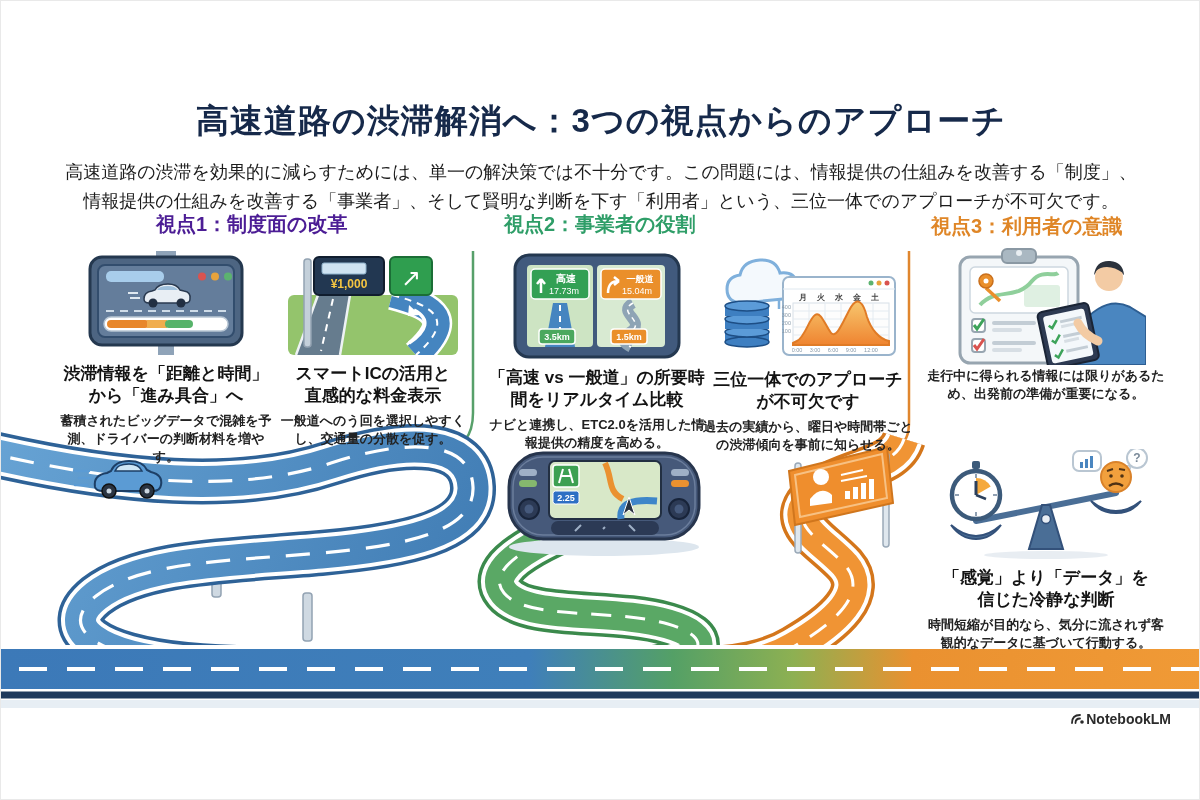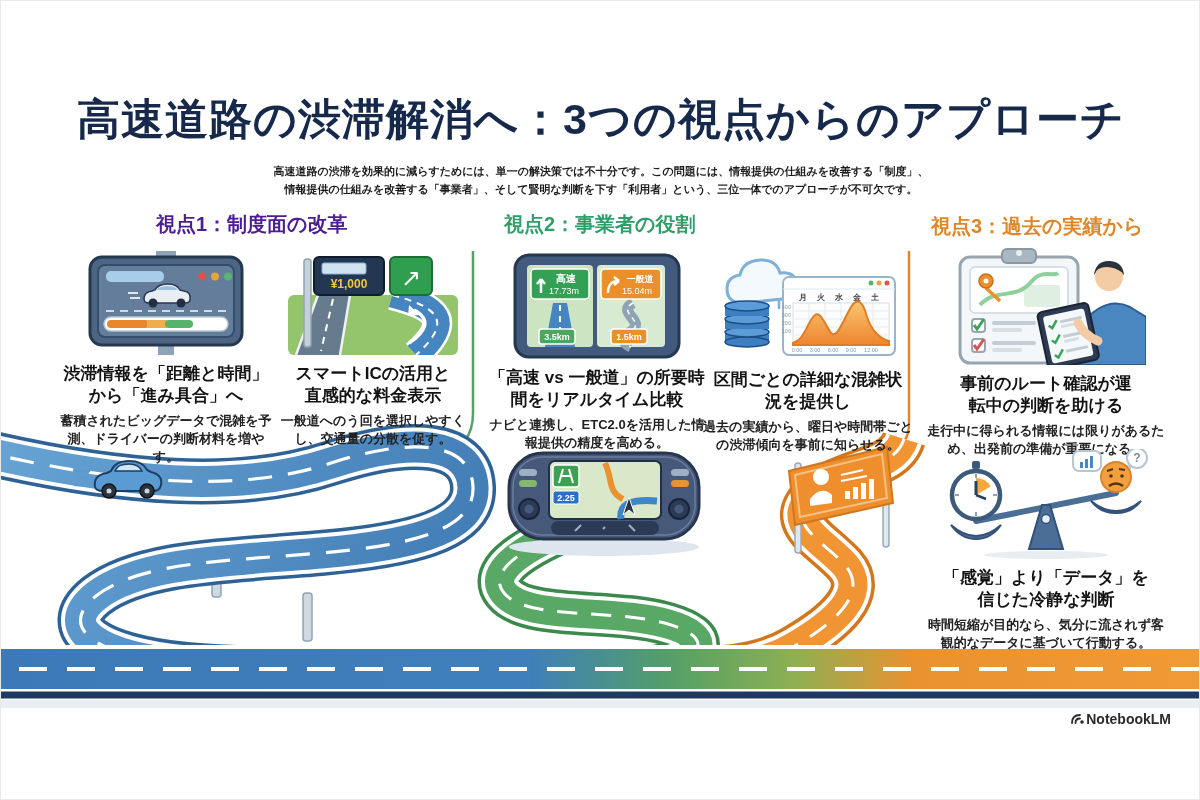--- a/index.html
+++ b/index.html
@@ -3,22 +3,22 @@
 <meta charset="utf-8">
 <style>
   html,body{margin:0;padding:0;background:#ffffff;}
   .canvas{
     position:relative;width:1200px;height:800px;overflow:hidden;
     background:#ffffff;border:1px solid #e9e9e9;box-sizing:border-box;
     font-family:"Liberation Sans","DejaVu Sans",sans-serif;
   }
   .abs{position:absolute;}
   .hdr{left:0;top:90px;width:1200px;text-align:center;z-index:3;}
-  .title{font-size:43px;font-weight:800;color:#16294a;letter-spacing:1px;margin:0;}
-  .subtitle{margin:14px 0 0 0;font-size:11px;font-weight:700;color:#1c1c1c;line-height:1.6;}
+  .title{font-size:33px;font-weight:800;color:#16294a;letter-spacing:1px;margin:8px;}
+  .subtitle{margin:14px 0 0 0;font-size:18px;font-weight:400;color:#1c1c1c;line-height:1.6;}
   .sec-h{font-size:20px;font-weight:800;z-index:3;white-space:nowrap;}
   .card{z-index:3;text-align:center;}
   .icon-box{display:flex;align-items:flex-end;justify-content:center;}
   .card h3{margin:8px auto 4px auto;font-size:17px;font-weight:800;color:#131313;line-height:1.32;}
   .card p{margin:2px auto 0 auto;font-size:13px;font-weight:700;color:#222;line-height:1.4;}
   .roads{left:0;top:0;z-index:1;}
   .brand{right:28px;bottom:72px;z-index:4;display:flex;align-items:center;gap:0;
          font-size:14px;font-weight:700;color:#2b2b2b;}
 </style>
 </head>
@@ -29,21 +29,21 @@
   <div class="abs hdr">
     <h1 class="title">高速道路の渋滞解消へ：3つの視点からのアプローチ</h1>
     <p class="subtitle">
       <span>高速道路の渋滞を効果的に減らすためには、単一の解決策では不十分です。この問題には、情報提供の仕組みを改善する「制度」、</span><br>
       <span>情報提供の仕組みを改善する「事業者」、そして賢明な判断を下す「利用者」という、三位一体でのアプローチが不可欠です。</span>
     </p>
   </div>
 
   <div class="abs sec-h" style="left:155px;top:210px;color:#4c1d95;">視点1：制度面の改革</div>
   <div class="abs sec-h" style="left:503px;top:210px;color:#2f9e68;">視点2：事業者の役割</div>
-  <div class="abs sec-h" style="left:930px;top:212px;color:#df8627;">視点3：過去の実績から</div>
+  <div class="abs sec-h" style="left:930px;top:212px;color:#df8627;">視点3：利用者の意識</div>
 
   <svg class="abs roads" width="1200" height="800" viewBox="0 0 1200 800">
     <defs>
       <linearGradient id="gradBottom" x1="0" y1="0" x2="1200" y2="0" gradientUnits="userSpaceOnUse">
         <stop offset="0" stop-color="#3c79b8"></stop>
           <stop offset="0.44" stop-color="#3f7fba"></stop>
         <stop offset="0.56" stop-color="#54a066"></stop>
           <stop offset="0.66" stop-color="#8db052"></stop>
         <stop offset="0.76" stop-color="#ea9130"></stop>
           <stop offset="1" stop-color="#f09a36"></stop>
@@ -284,21 +284,21 @@
         <path d="M80 94 L84 92 C 92 88 96 70 102 66 C 108 62 112 76 118 84 C 124 90 130 72 138 58 C 144 48 150 52 154 68 C 158 80 166 90 176 92 L176 96 L80 96 Z" fill="url(#gradArea)" stroke="#e07b26" stroke-width="2"></path>
         <g font-size="5.5" fill="#8899a8" text-anchor="middle">
           <text x="84" y="103">0:00</text>
           <text x="102" y="103">3:00</text>
           <text x="120" y="103">6:00</text>
           <text x="138" y="103">9:00</text>
           <text x="158" y="103">12:00</text>
         </g>
       </svg>
     </div>
-    <h3 style="max-width:198px;">区間ごとの詳細な混雑状況を提供し</h3>
+    <h3 style="max-width:198px;">三位一体でのアプローチが不可欠です</h3>
     <p style="max-width:214px;text-align:center;">過去の実績から、曜日や時間帯ごとの渋滞傾向を事前に知らせる。</p>
   </div>
 
   <div class="abs card" style="left:925px;top:246px;width:240px;">
     <div class="icon-box" style="height:118px;">
       <svg width="200" height="118" viewBox="0 0 200 118">
         <rect x="14" y="10" width="118" height="106" rx="10" fill="#f4f7f9" stroke="#97a5b0" stroke-width="3"></rect>
         <rect x="56" y="2" width="34" height="14" rx="5" fill="#aab8c2" stroke="#8a98a3" stroke-width="2"></rect>
         <circle cx="73" cy="6" r="3" fill="#e9eef2"></circle>
         <rect x="24" y="20" width="98" height="46" rx="5" fill="#fff" stroke="#cdd7df" stroke-width="1.5"></rect>
@@ -327,21 +327,20 @@
             <rect x="117" y="77" width="15" height="3" fill="#d7dee4"></rect>
           <path d="M105 90 l3 3 l6 -7" stroke="#3da35a" stroke-width="2.5" fill="none"></path>
           <rect x="117" y="87" width="22" height="3" fill="#c3cdd5"></rect>
             <rect x="117" y="92" width="15" height="3" fill="#d7dee4"></rect>
           <path d="M105 105 l3 3 l6 -7" stroke="#3da35a" stroke-width="2.5" fill="none"></path>
           <rect x="117" y="102" width="22" height="3" fill="#c3cdd5"></rect>
         </g>
         <path d="M152 94 Q138 88 132 76" stroke="#f3cba4" stroke-width="9" stroke-linecap="round" fill="none"></path>
       </svg>
     </div>
-    <h3 style="max-width:176px;">事前のルート確認が運転中の判断を助ける</h3>
     <p style="max-width:240px;">走行中に得られる情報には限りがあるため、出発前の準備が重要になる。</p>
   </div>
 
   <div class="abs card" style="left:922px;top:448px;width:246px;">
     <div class="icon-box" style="height:110px;">
       <svg width="210" height="110" viewBox="0 0 210 110">
         <ellipse cx="105" cy="106" rx="62" ry="4" fill="#e8edf2"></ellipse>
         <rect x="132" y="2" width="28" height="20" rx="6" fill="#fff" stroke="#b9c6d2" stroke-width="2"></rect>
         <rect x="139" y="13" width="3" height="6" fill="#4a86c0"></rect>
           <rect x="144" y="10" width="3" height="9" fill="#4a86c0"></rect>

